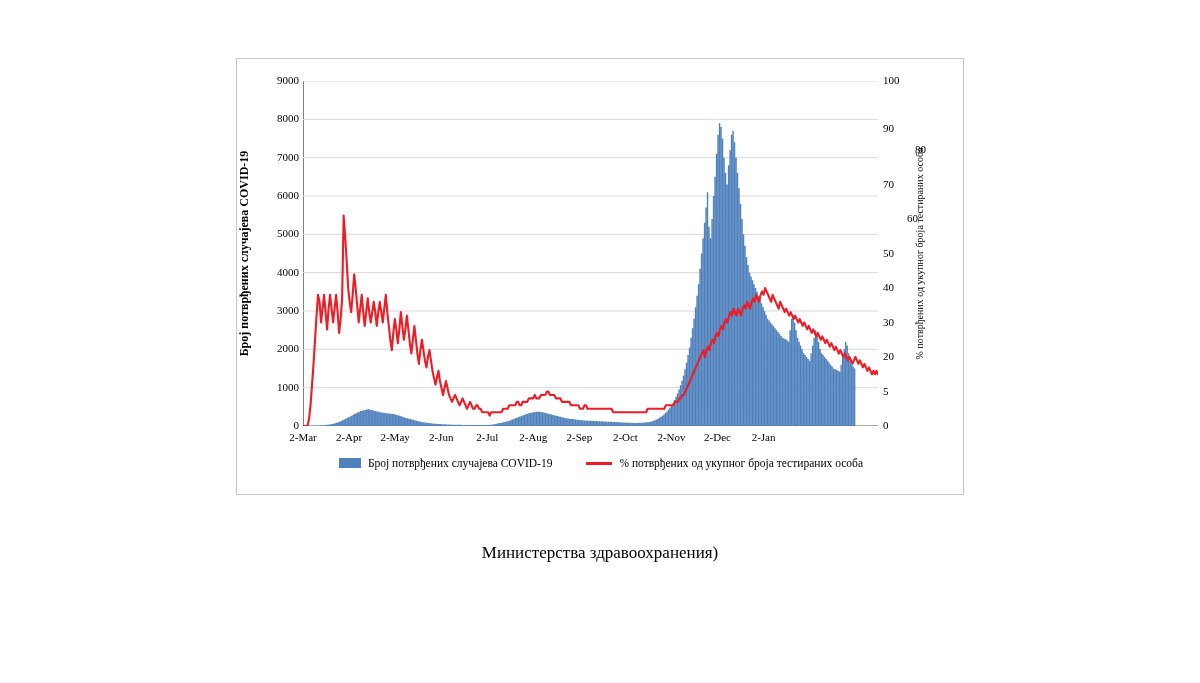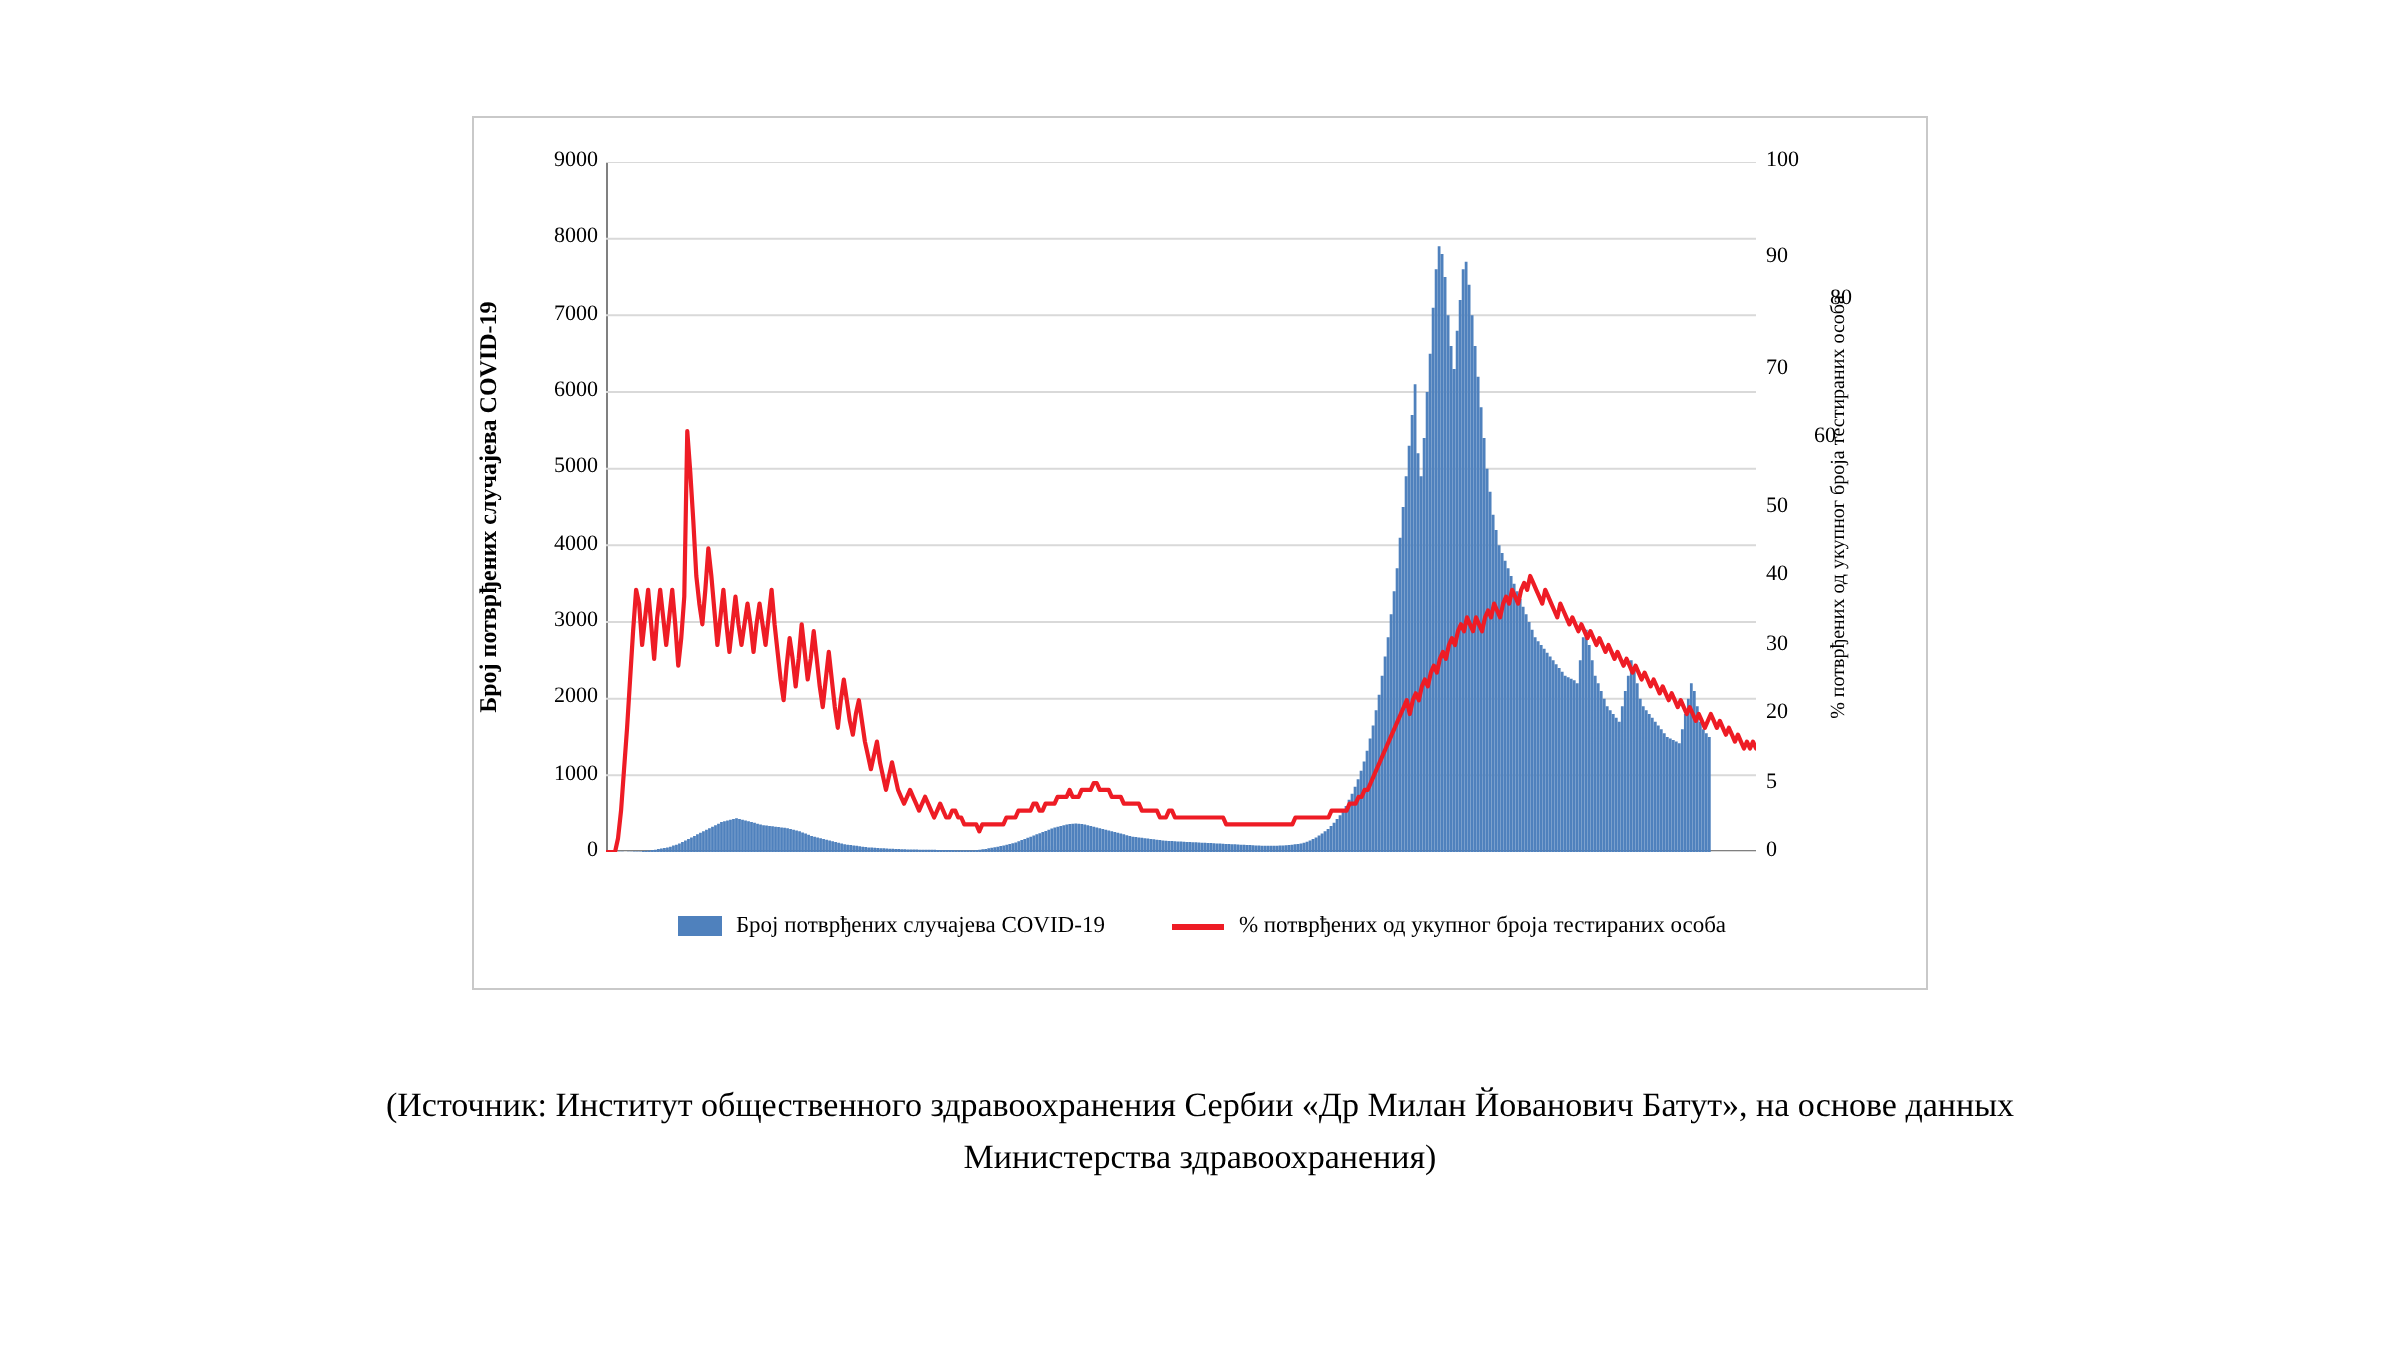--- a/index.html
+++ b/index.html
@@ -231,35 +231,47 @@
             <line x1="0" x2="575" y1="115" y2="115" stroke="#d9d9d9" stroke-width="1"></line>
             <line x1="0" x2="575" y1="76.66666666666669" y2="76.66666666666669" stroke="#d9d9d9" stroke-width="1"></line>
             <line x1="0" x2="575" y1="38.33333333333337" y2="38.33333333333337" stroke="#d9d9d9" stroke-width="1"></line>
             <line x1="0" x2="575" y1="0" y2="0" stroke="#d9d9d9" stroke-width="1"></line>
           </g>
         <path id="bars-path" fill="#4f81bd" stroke="none" d="M6.01 344.92 h1.38 v0.08 h-1.38 Z M7.51 344.88 h1.38 v0.11 h-1.38 Z M9.01 344.96 h1.38 v0.04 h-1.38 Z M10.51 344.85 h1.38 v0.15 h-1.38 Z M12.01 344.92 h1.38 v0.08 h-1.38 Z M13.51 344.77 h1.38 v0.23 h-1.38 Z M15.01 344.81 h1.38 v0.19 h-1.38 Z M16.51 344.69 h1.38 v0.31 h-1.38 Z M18.02 344.54 h1.38 v0.46 h-1.38 Z M19.52 344.39 h1.38 v0.61 h-1.38 Z M21.02 344.23 h1.38 v0.77 h-1.38 Z M22.52 344.04 h1.38 v0.96 h-1.38 Z M24.02 343.85 h1.38 v1.15 h-1.38 Z M25.52 343.54 h1.38 v1.46 h-1.38 Z M27.02 343.31 h1.38 v1.69 h-1.38 Z M28.52 343.01 h1.38 v1.99 h-1.38 Z M30.03 342.70 h1.38 v2.30 h-1.38 Z M31.53 342.32 h1.38 v2.68 h-1.38 Z M33.03 341.74 h1.38 v3.26 h-1.38 Z M34.53 341.36 h1.38 v3.64 h-1.38 Z M36.03 340.78 h1.38 v4.22 h-1.38 Z M37.53 340.02 h1.38 v4.98 h-1.38 Z M39.03 339.25 h1.38 v5.75 h-1.38 Z M40.54 338.48 h1.38 v6.52 h-1.38 Z M42.04 337.72 h1.38 v7.28 h-1.38 Z M43.54 336.95 h1.38 v8.05 h-1.38 Z M45.04 336.18 h1.38 v8.82 h-1.38 Z M46.54 335.42 h1.38 v9.58 h-1.38 Z M48.04 334.65 h1.38 v10.35 h-1.38 Z M49.54 333.88 h1.38 v11.12 h-1.38 Z M51.04 333.12 h1.38 v11.88 h-1.38 Z M52.55 332.35 h1.38 v12.65 h-1.38 Z M54.05 331.58 h1.38 v13.42 h-1.38 Z M55.55 330.82 h1.38 v14.18 h-1.38 Z M57.05 330.05 h1.38 v14.95 h-1.38 Z M58.55 329.67 h1.38 v15.33 h-1.38 Z M60.05 329.28 h1.38 v15.72 h-1.38 Z M61.55 328.90 h1.38 v16.10 h-1.38 Z M63.05 328.52 h1.38 v16.48 h-1.38 Z M64.56 328.13 h1.38 v16.87 h-1.38 Z M66.06 328.52 h1.38 v16.48 h-1.38 Z M67.56 328.90 h1.38 v16.10 h-1.38 Z M69.06 329.28 h1.38 v15.72 h-1.38 Z M70.56 329.67 h1.38 v15.33 h-1.38 Z M72.06 330.05 h1.38 v14.95 h-1.38 Z M73.56 330.43 h1.38 v14.57 h-1.38 Z M75.07 330.82 h1.38 v14.18 h-1.38 Z M76.57 331.20 h1.38 v13.80 h-1.38 Z M78.07 331.58 h1.38 v13.42 h-1.38 Z M79.57 331.77 h1.38 v13.22 h-1.38 Z M81.07 331.97 h1.38 v13.03 h-1.38 Z M82.57 332.16 h1.38 v12.84 h-1.38 Z M84.07 332.35 h1.38 v12.65 h-1.38 Z M85.57 332.54 h1.38 v12.46 h-1.38 Z M87.08 332.73 h1.38 v12.27 h-1.38 Z M88.58 332.93 h1.38 v12.08 h-1.38 Z M90.08 333.12 h1.38 v11.88 h-1.38 Z M91.58 333.50 h1.38 v11.50 h-1.38 Z M93.08 333.88 h1.38 v11.12 h-1.38 Z M94.58 334.27 h1.38 v10.73 h-1.38 Z M96.08 334.65 h1.38 v10.35 h-1.38 Z M97.58 335.23 h1.38 v9.78 h-1.38 Z M99.09 335.80 h1.38 v9.20 h-1.38 Z M100.59 336.38 h1.38 v8.63 h-1.38 Z M102.09 336.95 h1.38 v8.05 h-1.38 Z M103.59 337.33 h1.38 v7.67 h-1.38 Z M105.09 337.72 h1.38 v7.28 h-1.38 Z M106.59 338.10 h1.38 v6.90 h-1.38 Z M108.09 338.48 h1.38 v6.52 h-1.38 Z M109.60 338.87 h1.38 v6.13 h-1.38 Z M111.10 339.25 h1.38 v5.75 h-1.38 Z M112.60 339.63 h1.38 v5.37 h-1.38 Z M114.10 340.02 h1.38 v4.98 h-1.38 Z M115.60 340.40 h1.38 v4.60 h-1.38 Z M117.10 340.78 h1.38 v4.22 h-1.38 Z M118.60 341.17 h1.38 v3.83 h-1.38 Z M120.10 341.36 h1.38 v3.64 h-1.38 Z M121.61 341.55 h1.38 v3.45 h-1.38 Z M123.11 341.74 h1.38 v3.26 h-1.38 Z M124.61 341.93 h1.38 v3.07 h-1.38 Z M126.11 342.13 h1.38 v2.88 h-1.38 Z M127.61 342.32 h1.38 v2.68 h-1.38 Z M129.11 342.51 h1.38 v2.49 h-1.38 Z M130.61 342.70 h1.38 v2.30 h-1.38 Z M132.11 342.78 h1.38 v2.22 h-1.38 Z M133.62 342.89 h1.38 v2.11 h-1.38 Z M135.12 343.01 h1.38 v1.99 h-1.38 Z M136.62 343.08 h1.38 v1.92 h-1.38 Z M138.12 343.16 h1.38 v1.84 h-1.38 Z M139.62 343.27 h1.38 v1.73 h-1.38 Z M141.12 343.35 h1.38 v1.65 h-1.38 Z M142.62 343.43 h1.38 v1.57 h-1.38 Z M144.13 343.47 h1.38 v1.53 h-1.38 Z M145.63 343.54 h1.38 v1.46 h-1.38 Z M147.13 343.62 h1.38 v1.38 h-1.38 Z M148.63 343.66 h1.38 v1.34 h-1.38 Z M150.13 343.70 h1.38 v1.30 h-1.38 Z M151.63 343.74 h1.38 v1.26 h-1.38 Z M153.13 343.77 h1.38 v1.23 h-1.38 Z M154.63 343.81 h1.38 v1.19 h-1.38 Z M156.14 343.85 h1.38 v1.15 h-1.38 Z M157.64 343.85 h1.38 v1.15 h-1.38 Z M159.14 343.89 h1.38 v1.11 h-1.38 Z M160.64 343.89 h1.38 v1.11 h-1.38 Z M162.14 343.93 h1.38 v1.07 h-1.38 Z M163.64 343.93 h1.38 v1.07 h-1.38 Z M165.14 343.96 h1.38 v1.03 h-1.38 Z M166.64 343.96 h1.38 v1.03 h-1.38 Z M168.15 344.00 h1.38 v1.00 h-1.38 Z M169.65 344.00 h1.38 v1.00 h-1.38 Z M171.15 344.04 h1.38 v0.96 h-1.38 Z M172.65 344.04 h1.38 v0.96 h-1.38 Z M174.15 344.08 h1.38 v0.92 h-1.38 Z M175.65 344.08 h1.38 v0.92 h-1.38 Z M177.15 344.08 h1.38 v0.92 h-1.38 Z M178.66 344.12 h1.38 v0.88 h-1.38 Z M180.16 344.12 h1.38 v0.88 h-1.38 Z M181.66 344.12 h1.38 v0.88 h-1.38 Z M183.16 344.16 h1.38 v0.84 h-1.38 Z M184.66 344.04 h1.38 v0.96 h-1.38 Z M186.16 343.85 h1.38 v1.15 h-1.38 Z M187.66 343.66 h1.38 v1.34 h-1.38 Z M189.16 343.47 h1.38 v1.53 h-1.38 Z M190.67 343.16 h1.38 v1.84 h-1.38 Z M192.17 342.89 h1.38 v2.11 h-1.38 Z M193.67 342.58 h1.38 v2.42 h-1.38 Z M195.17 342.32 h1.38 v2.68 h-1.38 Z M196.67 342.01 h1.38 v2.99 h-1.38 Z M198.17 341.74 h1.38 v3.26 h-1.38 Z M199.67 341.36 h1.38 v3.64 h-1.38 Z M201.17 340.98 h1.38 v4.03 h-1.38 Z M202.68 340.59 h1.38 v4.41 h-1.38 Z M204.18 340.21 h1.38 v4.79 h-1.38 Z M205.68 339.63 h1.38 v5.37 h-1.38 Z M207.18 339.06 h1.38 v5.94 h-1.38 Z M208.68 338.48 h1.38 v6.52 h-1.38 Z M210.18 337.91 h1.38 v7.09 h-1.38 Z M211.68 337.33 h1.38 v7.67 h-1.38 Z M213.19 336.76 h1.38 v8.24 h-1.38 Z M214.69 336.18 h1.38 v8.82 h-1.38 Z M216.19 335.61 h1.38 v9.39 h-1.38 Z M217.69 335.03 h1.38 v9.97 h-1.38 Z M219.19 334.46 h1.38 v10.54 h-1.38 Z M220.69 333.88 h1.38 v11.12 h-1.38 Z M222.19 333.31 h1.38 v11.69 h-1.38 Z M223.69 332.73 h1.38 v12.27 h-1.38 Z M225.20 332.35 h1.38 v12.65 h-1.38 Z M226.70 331.97 h1.38 v13.03 h-1.38 Z M228.20 331.58 h1.38 v13.42 h-1.38 Z M229.70 331.20 h1.38 v13.80 h-1.38 Z M231.20 331.01 h1.38 v13.99 h-1.38 Z M232.70 330.82 h1.38 v14.18 h-1.38 Z M234.20 330.74 h1.38 v14.26 h-1.38 Z M235.70 330.82 h1.38 v14.18 h-1.38 Z M237.21 331.01 h1.38 v13.99 h-1.38 Z M238.71 331.20 h1.38 v13.80 h-1.38 Z M240.21 331.58 h1.38 v13.42 h-1.38 Z M241.71 331.97 h1.38 v13.03 h-1.38 Z M243.21 332.35 h1.38 v12.65 h-1.38 Z M244.71 332.73 h1.38 v12.27 h-1.38 Z M246.21 333.12 h1.38 v11.88 h-1.38 Z M247.72 333.50 h1.38 v11.50 h-1.38 Z M249.22 333.88 h1.38 v11.12 h-1.38 Z M250.72 334.27 h1.38 v10.73 h-1.38 Z M252.22 334.65 h1.38 v10.35 h-1.38 Z M253.72 335.03 h1.38 v9.97 h-1.38 Z M255.22 335.42 h1.38 v9.58 h-1.38 Z M256.72 335.80 h1.38 v9.20 h-1.38 Z M258.22 336.18 h1.38 v8.82 h-1.38 Z M259.73 336.57 h1.38 v8.43 h-1.38 Z M261.23 336.95 h1.38 v8.05 h-1.38 Z M262.73 337.33 h1.38 v7.67 h-1.38 Z M264.23 337.52 h1.38 v7.48 h-1.38 Z M265.73 337.72 h1.38 v7.28 h-1.38 Z M267.23 337.91 h1.38 v7.09 h-1.38 Z M268.73 338.10 h1.38 v6.90 h-1.38 Z M270.23 338.29 h1.38 v6.71 h-1.38 Z M271.74 338.48 h1.38 v6.52 h-1.38 Z M273.24 338.68 h1.38 v6.33 h-1.38 Z M274.74 338.87 h1.38 v6.13 h-1.38 Z M276.24 339.06 h1.38 v5.94 h-1.38 Z M277.74 339.25 h1.38 v5.75 h-1.38 Z M279.24 339.33 h1.38 v5.67 h-1.38 Z M280.74 339.44 h1.38 v5.56 h-1.38 Z M282.25 339.56 h1.38 v5.44 h-1.38 Z M283.75 339.63 h1.38 v5.37 h-1.38 Z M285.25 339.71 h1.38 v5.29 h-1.38 Z M286.75 339.79 h1.38 v5.21 h-1.38 Z M288.25 339.86 h1.38 v5.14 h-1.38 Z M289.75 339.94 h1.38 v5.06 h-1.38 Z M291.25 340.02 h1.38 v4.98 h-1.38 Z M292.75 340.09 h1.38 v4.91 h-1.38 Z M294.26 340.17 h1.38 v4.83 h-1.38 Z M295.76 340.25 h1.38 v4.75 h-1.38 Z M297.26 340.32 h1.38 v4.68 h-1.38 Z M298.76 340.40 h1.38 v4.60 h-1.38 Z M300.26 340.48 h1.38 v4.52 h-1.38 Z M301.76 340.55 h1.38 v4.45 h-1.38 Z M303.26 340.63 h1.38 v4.37 h-1.38 Z M304.77 340.71 h1.38 v4.29 h-1.38 Z M306.27 340.78 h1.38 v4.22 h-1.38 Z M307.77 340.86 h1.38 v4.14 h-1.38 Z M309.27 340.94 h1.38 v4.06 h-1.38 Z M310.77 341.01 h1.38 v3.99 h-1.38 Z M312.27 341.09 h1.38 v3.91 h-1.38 Z M313.77 341.17 h1.38 v3.83 h-1.38 Z M315.27 341.24 h1.38 v3.76 h-1.38 Z M316.78 341.32 h1.38 v3.68 h-1.38 Z M318.28 341.40 h1.38 v3.60 h-1.38 Z M319.78 341.47 h1.38 v3.53 h-1.38 Z M321.28 341.55 h1.38 v3.45 h-1.38 Z M322.78 341.63 h1.38 v3.37 h-1.38 Z M324.28 341.70 h1.38 v3.30 h-1.38 Z M325.78 341.78 h1.38 v3.22 h-1.38 Z M327.28 341.86 h1.38 v3.14 h-1.38 Z M328.79 341.93 h1.38 v3.07 h-1.38 Z M330.29 341.93 h1.38 v3.07 h-1.38 Z M331.79 341.93 h1.38 v3.07 h-1.38 Z M333.29 341.93 h1.38 v3.07 h-1.38 Z M334.79 341.86 h1.38 v3.14 h-1.38 Z M336.29 341.78 h1.38 v3.22 h-1.38 Z M337.79 341.70 h1.38 v3.30 h-1.38 Z M339.30 341.63 h1.38 v3.37 h-1.38 Z M340.80 341.55 h1.38 v3.45 h-1.38 Z M342.30 341.36 h1.38 v3.64 h-1.38 Z M343.80 341.17 h1.38 v3.83 h-1.38 Z M345.30 340.98 h1.38 v4.03 h-1.38 Z M346.80 340.78 h1.38 v4.22 h-1.38 Z M348.30 340.40 h1.38 v4.60 h-1.38 Z M349.80 339.82 h1.38 v5.17 h-1.38 Z M351.31 339.25 h1.38 v5.75 h-1.38 Z M352.81 338.48 h1.38 v6.52 h-1.38 Z M354.31 337.72 h1.38 v7.28 h-1.38 Z M355.81 336.76 h1.38 v8.24 h-1.38 Z M357.31 335.80 h1.38 v9.20 h-1.38 Z M358.81 334.65 h1.38 v10.35 h-1.38 Z M360.31 333.50 h1.38 v11.50 h-1.38 Z M361.81 331.97 h1.38 v13.03 h-1.38 Z M363.32 330.43 h1.38 v14.57 h-1.38 Z M364.82 328.52 h1.38 v16.48 h-1.38 Z M366.32 326.60 h1.38 v18.40 h-1.38 Z M367.82 324.30 h1.38 v20.70 h-1.38 Z M369.32 322.00 h1.38 v23.00 h-1.38 Z M370.82 318.93 h1.38 v26.07 h-1.38 Z M372.32 315.87 h1.38 v29.13 h-1.38 Z M373.83 312.42 h1.38 v32.58 h-1.38 Z M375.33 308.58 h1.38 v36.42 h-1.38 Z M376.83 304.37 h1.38 v40.63 h-1.38 Z M378.33 299.77 h1.38 v45.23 h-1.38 Z M379.83 294.40 h1.38 v50.60 h-1.38 Z M381.33 288.27 h1.38 v56.73 h-1.38 Z M382.83 281.75 h1.38 v63.25 h-1.38 Z M384.33 274.08 h1.38 v70.92 h-1.38 Z M385.84 266.42 h1.38 v78.58 h-1.38 Z M387.34 256.83 h1.38 v88.17 h-1.38 Z M388.84 247.25 h1.38 v97.75 h-1.38 Z M390.34 237.67 h1.38 v107.33 h-1.38 Z M391.84 226.17 h1.38 v118.83 h-1.38 Z M393.34 214.67 h1.38 v130.33 h-1.38 Z M394.84 203.17 h1.38 v141.83 h-1.38 Z M396.34 187.83 h1.38 v157.17 h-1.38 Z M397.85 172.50 h1.38 v172.50 h-1.38 Z M399.35 157.17 h1.38 v187.83 h-1.38 Z M400.85 141.83 h1.38 v203.17 h-1.38 Z M402.35 126.50 h1.38 v218.50 h-1.38 Z M403.85 111.17 h1.38 v233.83 h-1.38 Z M405.35 145.67 h1.38 v199.33 h-1.38 Z M406.85 157.17 h1.38 v187.83 h-1.38 Z M408.36 138.00 h1.38 v207.00 h-1.38 Z M409.86 115.00 h1.38 v230.00 h-1.38 Z M411.36 95.83 h1.38 v249.17 h-1.38 Z M412.86 72.83 h1.38 v272.17 h-1.38 Z M414.36 53.67 h1.38 v291.33 h-1.38 Z M415.86 42.17 h1.38 v302.83 h-1.38 Z M417.36 46.00 h1.38 v299.00 h-1.38 Z M418.86 57.50 h1.38 v287.50 h-1.38 Z M420.37 76.67 h1.38 v268.33 h-1.38 Z M421.87 92.00 h1.38 v253.00 h-1.38 Z M423.37 103.50 h1.38 v241.50 h-1.38 Z M424.87 84.33 h1.38 v260.67 h-1.38 Z M426.37 69.00 h1.38 v276.00 h-1.38 Z M427.87 53.67 h1.38 v291.33 h-1.38 Z M429.37 49.83 h1.38 v295.17 h-1.38 Z M430.87 61.33 h1.38 v283.67 h-1.38 Z M432.38 76.67 h1.38 v268.33 h-1.38 Z M433.88 92.00 h1.38 v253.00 h-1.38 Z M435.38 107.33 h1.38 v237.67 h-1.38 Z M436.88 122.67 h1.38 v222.33 h-1.38 Z M438.38 138.00 h1.38 v207.00 h-1.38 Z M439.88 153.33 h1.38 v191.67 h-1.38 Z M441.38 164.83 h1.38 v180.17 h-1.38 Z M442.89 176.33 h1.38 v168.67 h-1.38 Z M444.39 184.00 h1.38 v161.00 h-1.38 Z M445.89 191.67 h1.38 v153.33 h-1.38 Z M447.39 195.50 h1.38 v149.50 h-1.38 Z M448.89 199.33 h1.38 v145.67 h-1.38 Z M450.39 203.17 h1.38 v141.83 h-1.38 Z M451.89 207.00 h1.38 v138.00 h-1.38 Z M453.39 210.83 h1.38 v134.17 h-1.38 Z M454.90 214.67 h1.38 v130.33 h-1.38 Z M456.40 218.50 h1.38 v126.50 h-1.38 Z M457.90 222.33 h1.38 v122.67 h-1.38 Z M459.40 226.17 h1.38 v118.83 h-1.38 Z M460.90 230.00 h1.38 v115.00 h-1.38 Z M462.40 233.83 h1.38 v111.17 h-1.38 Z M463.90 237.67 h1.38 v107.33 h-1.38 Z M465.40 239.58 h1.38 v105.42 h-1.38 Z M466.91 241.50 h1.38 v103.50 h-1.38 Z M468.41 243.42 h1.38 v101.58 h-1.38 Z M469.91 245.33 h1.38 v99.67 h-1.38 Z M471.41 247.25 h1.38 v97.75 h-1.38 Z M472.91 249.17 h1.38 v95.83 h-1.38 Z M474.41 251.08 h1.38 v93.92 h-1.38 Z M475.91 253.00 h1.38 v92.00 h-1.38 Z M477.42 254.92 h1.38 v90.08 h-1.38 Z M478.92 256.83 h1.38 v88.17 h-1.38 Z M480.42 257.60 h1.38 v87.40 h-1.38 Z M481.92 258.37 h1.38 v86.63 h-1.38 Z M483.42 259.13 h1.38 v85.87 h-1.38 Z M484.92 260.67 h1.38 v84.33 h-1.38 Z M486.42 249.17 h1.38 v95.83 h-1.38 Z M487.92 237.67 h1.38 v107.33 h-1.38 Z M489.43 233.83 h1.38 v111.17 h-1.38 Z M490.93 241.50 h1.38 v103.50 h-1.38 Z M492.43 249.17 h1.38 v95.83 h-1.38 Z M493.93 256.83 h1.38 v88.17 h-1.38 Z M495.43 260.67 h1.38 v84.33 h-1.38 Z M496.93 264.50 h1.38 v80.50 h-1.38 Z M498.43 268.33 h1.38 v76.67 h-1.38 Z M499.93 272.17 h1.38 v72.83 h-1.38 Z M501.44 274.08 h1.38 v70.92 h-1.38 Z M502.94 276.00 h1.38 v69.00 h-1.38 Z M504.44 277.92 h1.38 v67.08 h-1.38 Z M505.94 279.83 h1.38 v65.17 h-1.38 Z M507.44 272.17 h1.38 v72.83 h-1.38 Z M508.94 264.50 h1.38 v80.50 h-1.38 Z M510.44 256.83 h1.38 v88.17 h-1.38 Z M511.95 249.17 h1.38 v95.83 h-1.38 Z M513.45 253.00 h1.38 v92.00 h-1.38 Z M514.95 260.67 h1.38 v84.33 h-1.38 Z M516.45 268.33 h1.38 v76.67 h-1.38 Z M517.95 272.17 h1.38 v72.83 h-1.38 Z M519.45 274.08 h1.38 v70.92 h-1.38 Z M520.95 276.00 h1.38 v69.00 h-1.38 Z M522.45 277.92 h1.38 v67.08 h-1.38 Z M523.96 279.83 h1.38 v65.17 h-1.38 Z M525.46 281.75 h1.38 v63.25 h-1.38 Z M526.96 283.67 h1.38 v61.33 h-1.38 Z M528.46 285.58 h1.38 v59.42 h-1.38 Z M529.96 287.50 h1.38 v57.50 h-1.38 Z M531.46 288.27 h1.38 v56.73 h-1.38 Z M532.96 289.03 h1.38 v55.97 h-1.38 Z M534.46 289.80 h1.38 v55.20 h-1.38 Z M535.97 290.57 h1.38 v54.43 h-1.38 Z M537.47 283.67 h1.38 v61.33 h-1.38 Z M538.97 276.00 h1.38 v69.00 h-1.38 Z M540.47 268.33 h1.38 v76.67 h-1.38 Z M541.97 260.67 h1.38 v84.33 h-1.38 Z M543.47 264.50 h1.38 v80.50 h-1.38 Z M544.97 272.17 h1.38 v72.83 h-1.38 Z M546.48 279.83 h1.38 v65.17 h-1.38 Z M547.98 283.67 h1.38 v61.33 h-1.38 Z M549.48 285.58 h1.38 v59.42 h-1.38 Z M550.98 287.50 h1.38 v57.50 h-1.38 Z "></path>
         <path id="line-path" fill="none" stroke="#ee1c25" stroke-width="2.1" stroke-linejoin="round" stroke-linecap="round" d="M0.00 345.00 L1.51 345.00 L3.01 345.00 L4.52 345.00 L6.02 338.10 L7.53 324.30 L9.03 303.60 L10.54 282.90 L12.04 258.75 L13.55 234.60 L15.05 213.90 L16.56 220.80 L18.06 241.50 L19.57 227.70 L21.07 213.90 L22.58 231.15 L24.08 248.40 L25.59 227.70 L27.09 213.90 L28.60 227.70 L30.10 241.50 L31.61 227.70 L33.12 213.90 L34.62 231.15 L36.13 251.85 L37.63 238.05 L39.14 217.35 L40.64 134.55 L42.15 155.25 L43.65 179.40 L45.16 207.00 L46.66 220.80 L48.17 231.15 L49.67 213.90 L51.18 193.20 L52.68 207.00 L54.19 224.25 L55.69 241.50 L57.20 227.70 L58.70 213.90 L60.21 231.15 L61.71 244.95 L63.22 231.15 L64.73 217.35 L66.23 231.15 L67.74 241.50 L69.24 231.15 L70.75 220.80 L72.25 231.15 L73.76 244.95 L75.26 231.15 L76.77 220.80 L78.27 231.15 L79.78 241.50 L81.28 227.70 L82.79 213.90 L84.29 231.15 L85.80 244.95 L87.30 258.75 L88.81 269.10 L90.31 251.85 L91.82 238.05 L93.32 248.40 L94.83 262.20 L96.34 248.40 L97.84 231.15 L99.35 244.95 L100.85 258.75 L102.36 248.40 L103.86 234.60 L105.37 248.40 L106.87 262.20 L108.38 272.55 L109.88 258.75 L111.39 244.95 L112.89 258.75 L114.40 272.55 L115.90 282.90 L117.41 269.10 L118.91 258.75 L120.42 269.10 L121.92 279.45 L123.43 286.35 L124.93 276.00 L126.44 269.10 L127.95 279.45 L129.45 289.80 L130.96 296.70 L132.46 303.60 L133.97 296.70 L135.47 289.80 L136.98 300.15 L138.48 307.05 L139.99 313.95 L141.49 307.05 L143.00 300.15 L144.50 307.05 L146.01 313.95 L147.51 317.40 L149.02 320.85 L150.52 317.40 L152.03 313.95 L153.53 317.40 L155.04 320.85 L156.54 324.30 L158.05 320.85 L159.55 317.40 L161.06 320.85 L162.57 324.30 L164.07 327.75 L165.58 324.30 L167.08 320.85 L168.59 324.30 L170.09 327.75 L171.60 327.75 L173.10 324.30 L174.61 324.30 L176.11 327.75 L177.62 327.75 L179.12 331.20 L180.63 331.20 L182.13 331.20 L183.64 331.20 L185.14 331.20 L186.65 334.65 L188.15 331.20 L189.66 331.20 L191.16 331.20 L192.67 331.20 L194.18 331.20 L195.68 331.20 L197.19 331.20 L198.69 331.20 L200.20 327.75 L201.70 327.75 L203.21 327.75 L204.71 327.75 L206.22 324.30 L207.72 324.30 L209.23 324.30 L210.73 324.30 L212.24 324.30 L213.74 320.85 L215.25 320.85 L216.75 324.30 L218.26 324.30 L219.76 320.85 L221.27 320.85 L222.77 320.85 L224.28 320.85 L225.79 317.40 L227.29 317.40 L228.80 317.40 L230.30 317.40 L231.81 313.95 L233.31 317.40 L234.82 317.40 L236.32 317.40 L237.83 313.95 L239.33 313.95 L240.84 313.95 L242.34 313.95 L243.85 310.50 L245.35 310.50 L246.86 313.95 L248.36 313.95 L249.87 313.95 L251.37 313.95 L252.88 317.40 L254.38 317.40 L255.89 317.40 L257.40 317.40 L258.90 320.85 L260.41 320.85 L261.91 320.85 L263.42 320.85 L264.92 320.85 L266.43 320.85 L267.93 324.30 L269.44 324.30 L270.94 324.30 L272.45 324.30 L273.95 324.30 L275.46 324.30 L276.96 327.75 L278.47 327.75 L279.97 327.75 L281.48 324.30 L282.98 324.30 L284.49 327.75 L285.99 327.75 L287.50 327.75 L289.01 327.75 L290.51 327.75 L292.02 327.75 L293.52 327.75 L295.03 327.75 L296.53 327.75 L298.04 327.75 L299.54 327.75 L301.05 327.75 L302.55 327.75 L304.06 327.75 L305.56 327.75 L307.07 327.75 L308.57 327.75 L310.08 331.20 L311.58 331.20 L313.09 331.20 L314.59 331.20 L316.10 331.20 L317.60 331.20 L319.11 331.20 L320.62 331.20 L322.12 331.20 L323.63 331.20 L325.13 331.20 L326.64 331.20 L328.14 331.20 L329.65 331.20 L331.15 331.20 L332.66 331.20 L334.16 331.20 L335.67 331.20 L337.17 331.20 L338.68 331.20 L340.18 331.20 L341.69 331.20 L343.19 331.20 L344.70 327.75 L346.20 327.75 L347.71 327.75 L349.21 327.75 L350.72 327.75 L352.23 327.75 L353.73 327.75 L355.24 327.75 L356.74 327.75 L358.25 327.75 L359.75 327.75 L361.26 327.75 L362.76 324.30 L364.27 324.30 L365.77 324.30 L367.28 324.30 L368.78 324.30 L370.29 324.30 L371.79 320.85 L373.30 320.85 L374.80 320.85 L376.31 317.40 L377.81 317.40 L379.32 313.95 L380.82 313.95 L382.33 310.50 L383.84 307.05 L385.34 303.60 L386.85 300.15 L388.35 296.70 L389.86 293.25 L391.36 289.80 L392.87 286.35 L394.37 282.90 L395.88 279.45 L397.38 276.00 L398.89 272.55 L400.39 269.10 L401.90 276.00 L403.40 269.10 L404.91 265.65 L406.41 269.10 L407.92 262.20 L409.42 258.75 L410.93 262.20 L412.43 255.30 L413.94 251.85 L415.45 255.30 L416.95 248.40 L418.46 244.95 L419.96 248.40 L421.47 241.50 L422.97 238.05 L424.48 241.50 L425.98 234.60 L427.49 231.15 L428.99 234.60 L430.50 227.70 L432.00 231.15 L433.51 234.60 L435.01 227.70 L436.52 231.15 L438.02 234.60 L439.53 227.70 L441.03 224.25 L442.54 227.70 L444.04 220.80 L445.55 224.25 L447.05 227.70 L448.56 220.80 L450.07 217.35 L451.57 220.80 L453.08 213.90 L454.58 217.35 L456.09 220.80 L457.59 213.90 L459.10 210.45 L460.60 213.90 L462.11 207.00 L463.61 210.45 L465.12 213.90 L466.62 217.35 L468.13 220.80 L469.63 213.90 L471.14 217.35 L472.64 220.80 L474.15 224.25 L475.65 227.70 L477.16 220.80 L478.66 224.25 L480.17 227.70 L481.68 231.15 L483.18 227.70 L484.69 231.15 L486.19 234.60 L487.70 231.15 L489.20 234.60 L490.71 238.05 L492.21 234.60 L493.72 238.05 L495.22 241.50 L496.73 238.05 L498.23 241.50 L499.74 244.95 L501.24 241.50 L502.75 244.95 L504.25 248.40 L505.76 244.95 L507.26 248.40 L508.77 251.85 L510.27 248.40 L511.78 251.85 L513.29 255.30 L514.79 251.85 L516.30 255.30 L517.80 258.75 L519.31 255.30 L520.81 258.75 L522.32 262.20 L523.82 258.75 L525.33 262.20 L526.83 265.65 L528.34 262.20 L529.84 265.65 L531.35 269.10 L532.85 265.65 L534.36 269.10 L535.86 272.55 L537.37 269.10 L538.87 272.55 L540.38 276.00 L541.88 272.55 L543.39 276.00 L544.90 279.45 L546.40 276.00 L547.91 279.45 L549.41 282.90 L550.92 279.45 L552.42 276.00 L553.93 279.45 L555.43 282.90 L556.94 279.45 L558.44 282.90 L559.95 286.35 L561.45 282.90 L562.96 286.35 L564.46 289.80 L565.97 286.35 L567.47 289.80 L568.98 293.25 L570.48 289.80 L571.99 293.25 L573.49 289.80 L575.00 293.25 "></path>
       </svg>
     </div>
 
+    <div id="x-ticks">
+        <div class="x-tick" style="left: 0px;">2-Mar</div>
+        <div class="x-tick" style="left: 46.0602px;">2-Apr</div>
+        <div class="x-tick" style="left: 92.1204px;">2-May</div>
+        <div class="x-tick" style="left: 138.181px;">2-Jun</div>
+        <div class="x-tick" style="left: 184.241px;">2-Jul</div>
+        <div class="x-tick" style="left: 230.301px;">2-Aug</div>
+        <div class="x-tick" style="left: 276.361px;">2-Sep</div>
+        <div class="x-tick" style="left: 322.421px;">2-Oct</div>
+        <div class="x-tick" style="left: 368.482px;">2-Nov</div>
+        <div class="x-tick" style="left: 414.542px;">2-Dec</div>
+        <div class="x-tick" style="left: 460.602px;">2-Jan</div>
+      </div>
 
     <div id="y-left-title">Број потврђених случајева COVID-19</div>
     <div id="y-right-title">% потврђених од укупног броја тестираних особа</div>
 
     <div id="legend">
       <div class="legend-entry">
         <span class="swatch-bar"></span>
         <span>Број потврђених случајева COVID-19</span>
       </div>
       <div class="legend-entry">
         <span class="swatch-line"></span>
         <span>% потврђених од укупног броја тестираних особа</span>
       </div>
     </div>
 
   </div>
 
   <div id="caption">
-    <div>(Источник: Институт общественного здравоохранения Сербии «Др Милан Йованович Батут», на основе данных</div>
     <div>Министерства здравоохранения)</div>
   </div>
 
 </div>
 
 </body></html>

